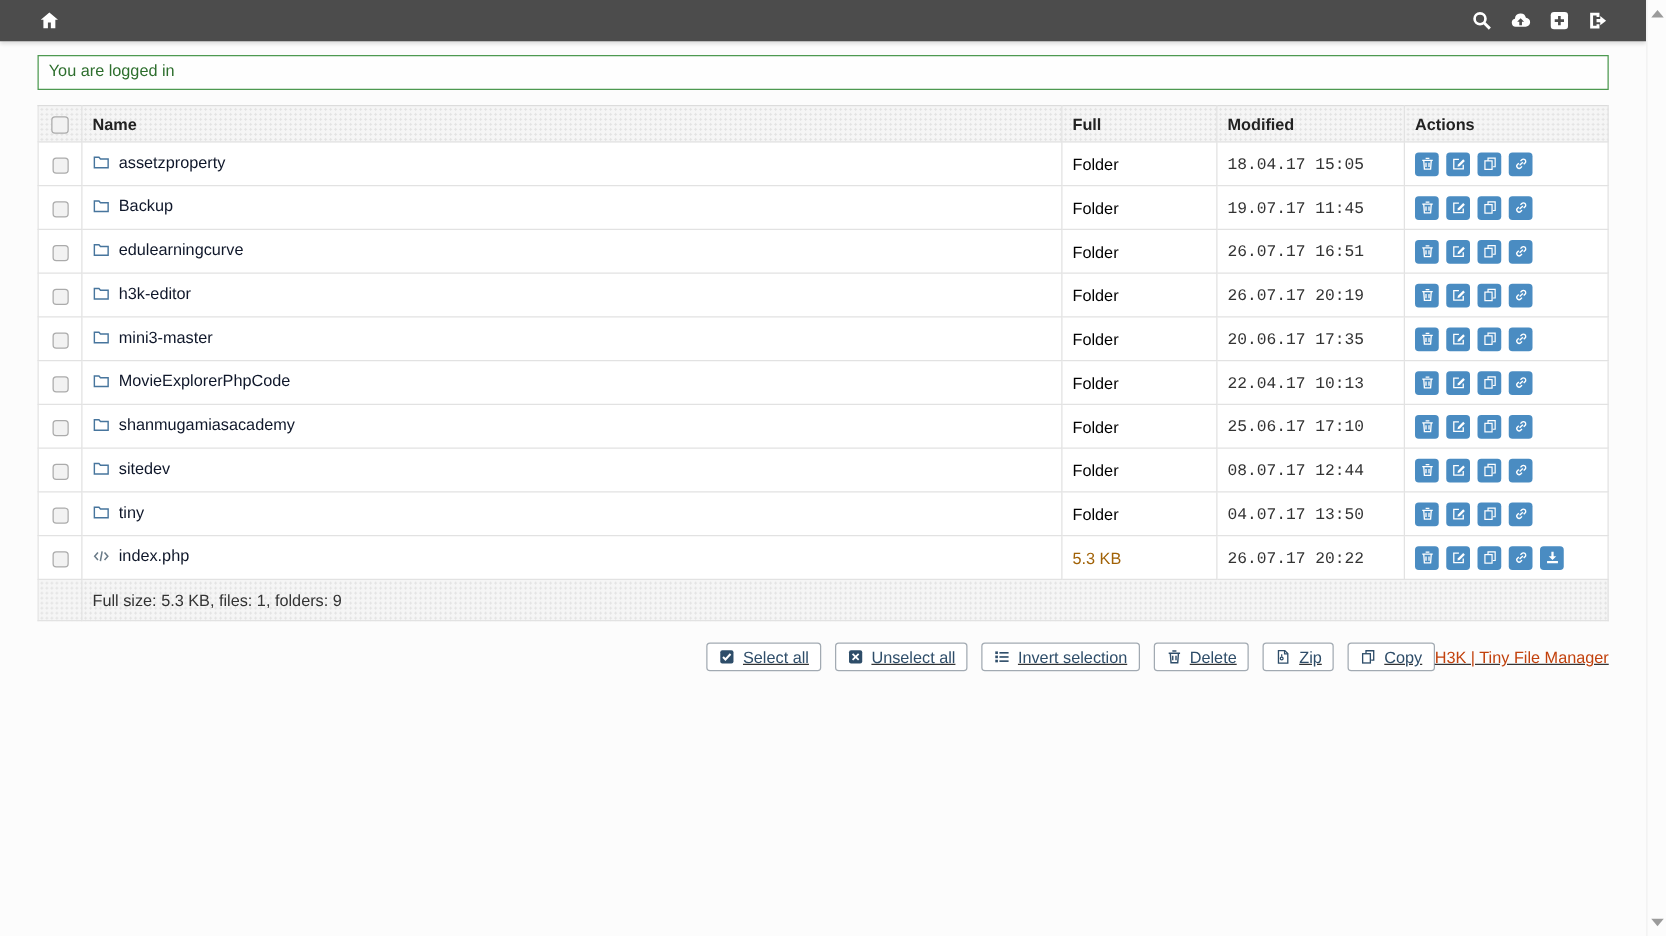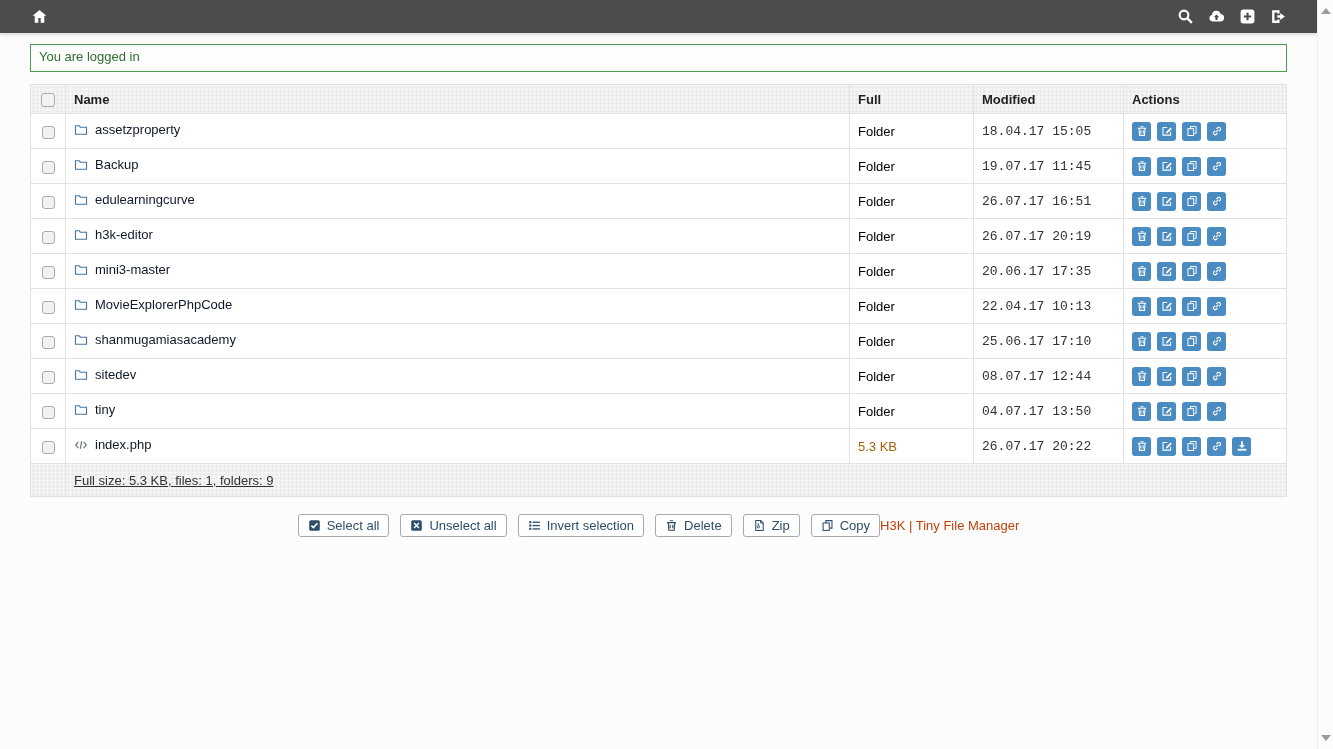--- a/index.html
+++ b/index.html
@@ -30,39 +30,39 @@
   }
   tbody td { height:35px; padding:0 8px; }
   .col-check { width:35px; text-align:center; }
   .col-size { width:124px; }
   .col-mod { width:150px; }
   .col-actions { width:163px; }
   tfoot td {
     background:#f5f5f5;
     background-image:radial-gradient(circle, #e3e3e3 1px, transparent 1px);
     background-size:4px 4px;
-    height:33px; padding:0 8px; color:#333;text-decoration:underline;
+    height:33px; padding:0 8px; color:#333;
   }
 
   input[type=checkbox] { -webkit-appearance:none; appearance:none; width:13px; height:13px; background:#f2f2f2; border:1px solid #ababab; border-radius:3px; cursor:pointer; vertical-align:middle; }
   thead input[type=checkbox] { width:14px; height:14px; }
 
   a.file-link { color:#0f172a; text-decoration:none; display:inline-flex; align-items:center; gap:7px; cursor:pointer; }
   .ficon { display:inline-flex; color:#47759d; }
   .ficon svg { width:14px; height:14px; }
   .ficon.code { color:#6a7b88; }
   .size-muted { color:#a16207; }
   .size-folder { color:#000000; }
   td.col-mod { color:#333;font-family:Liberation Mono, monospace; }
 
   .act { display:inline-flex; align-items:center; justify-content:center; width:19px; height:19px; background:#4a8cc2; border-radius:3px; color:#fff; margin-right:6px; cursor:pointer; }
   .act svg { width:12px; height:12px; }
 
   
-  .action-bar { margin:17px 30px 0; display:flex; justify-content:center; align-items:center; }
+  .action-bar { margin:17px 30px 0; display:flex; justify-content:flex-end; align-items:center;text-decoration:underline; }
   .btn-group { display:flex; gap:11px; }
   .tool-btn { display:inline-flex; align-items:center; gap:6px; background:#fff; border:1px solid #a2aab2; border-radius:3px; color:#2e4d69; font-size:13px; padding:3px 9px; height:23px; cursor:pointer; font-family:inherit; }
   .tool-btn svg { width:13px; height:13px; }
   .credit { color:#c2410c; text-decoration:none; cursor:pointer; }
 
   
   .scrollbar { position:absolute; right:0; top:0; width:16px; height:749px; background:#fcfcfc; border-left:1px solid #f0f0f0; }
   .sb-arrow { position:absolute; left:3px; width:0; height:0; border-left:5px solid transparent; border-right:5px solid transparent; cursor:pointer; }
   .sb-up { top:8px; border-bottom:6px solid #9b9b9b; }
   .sb-down { bottom:8px; border-top:6px solid #9b9b9b; }

